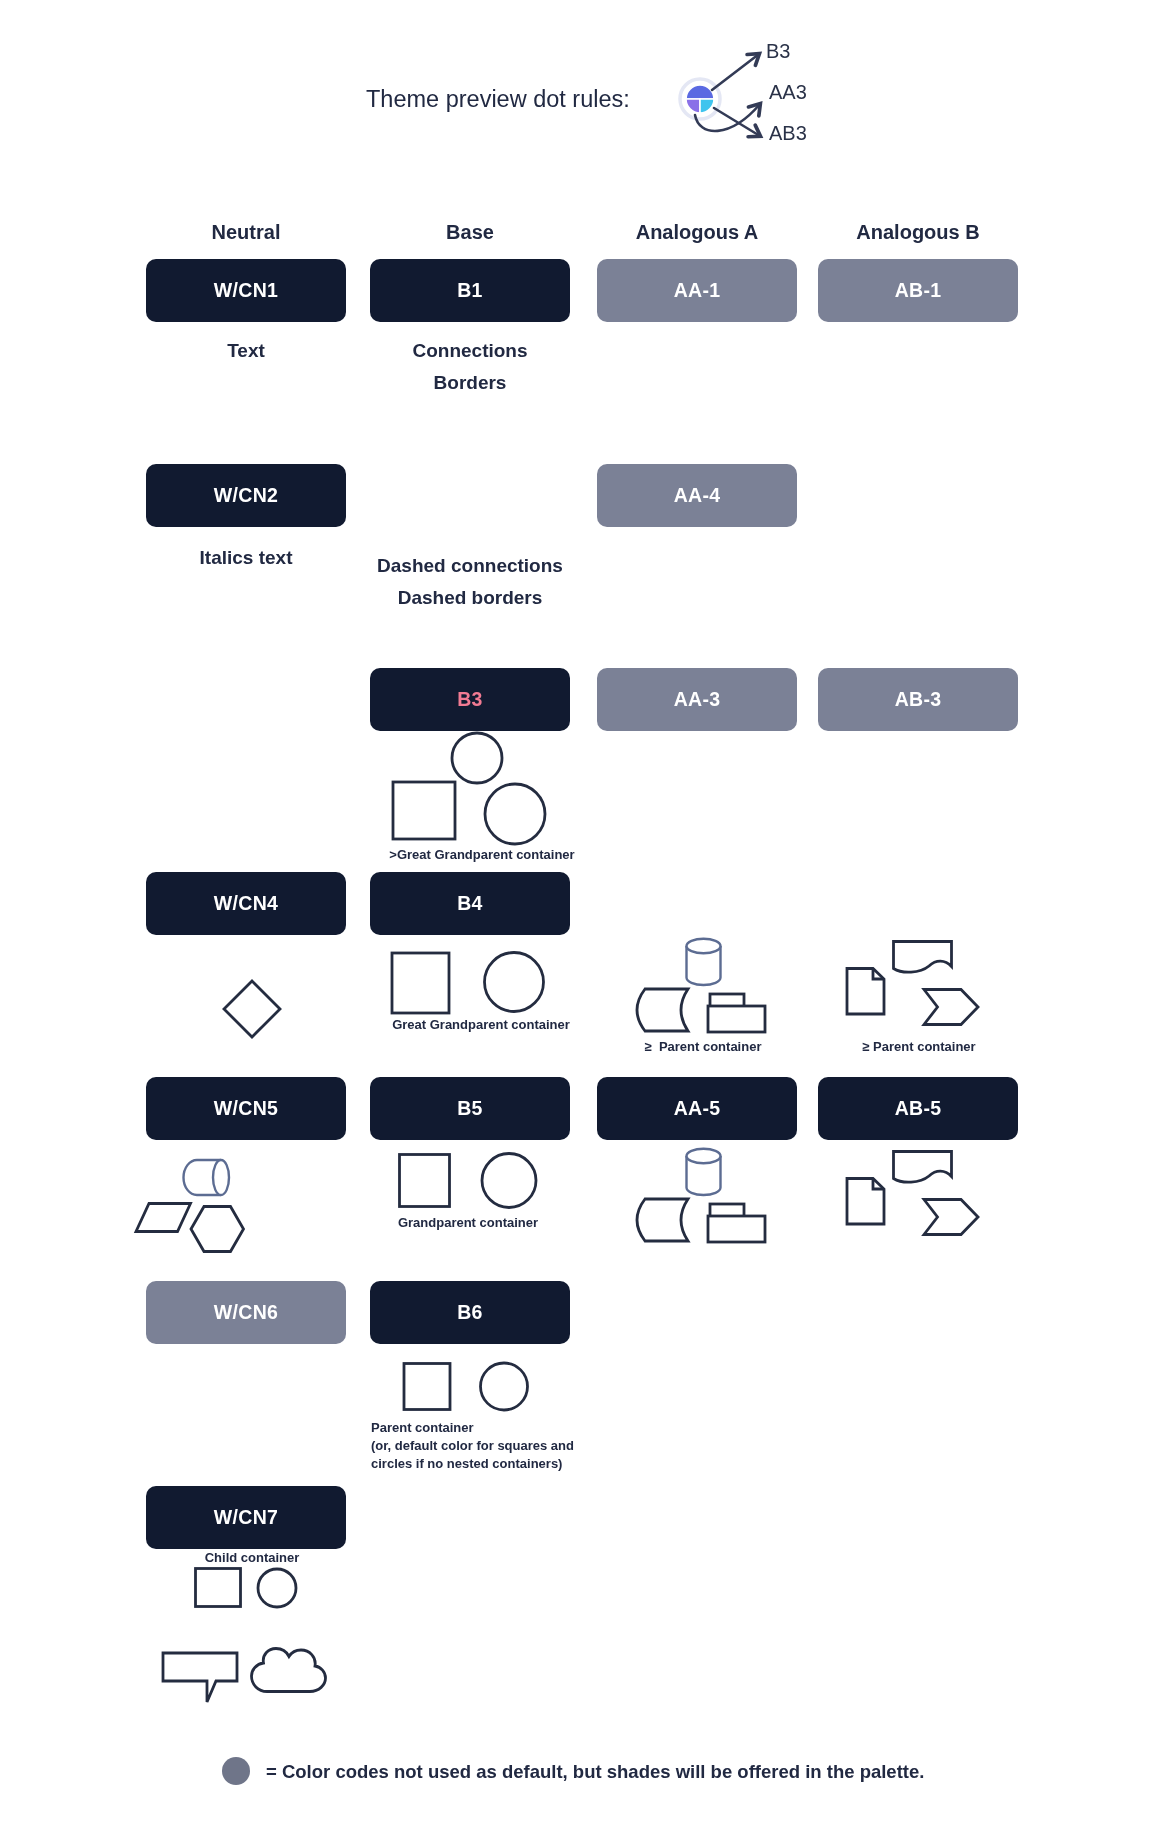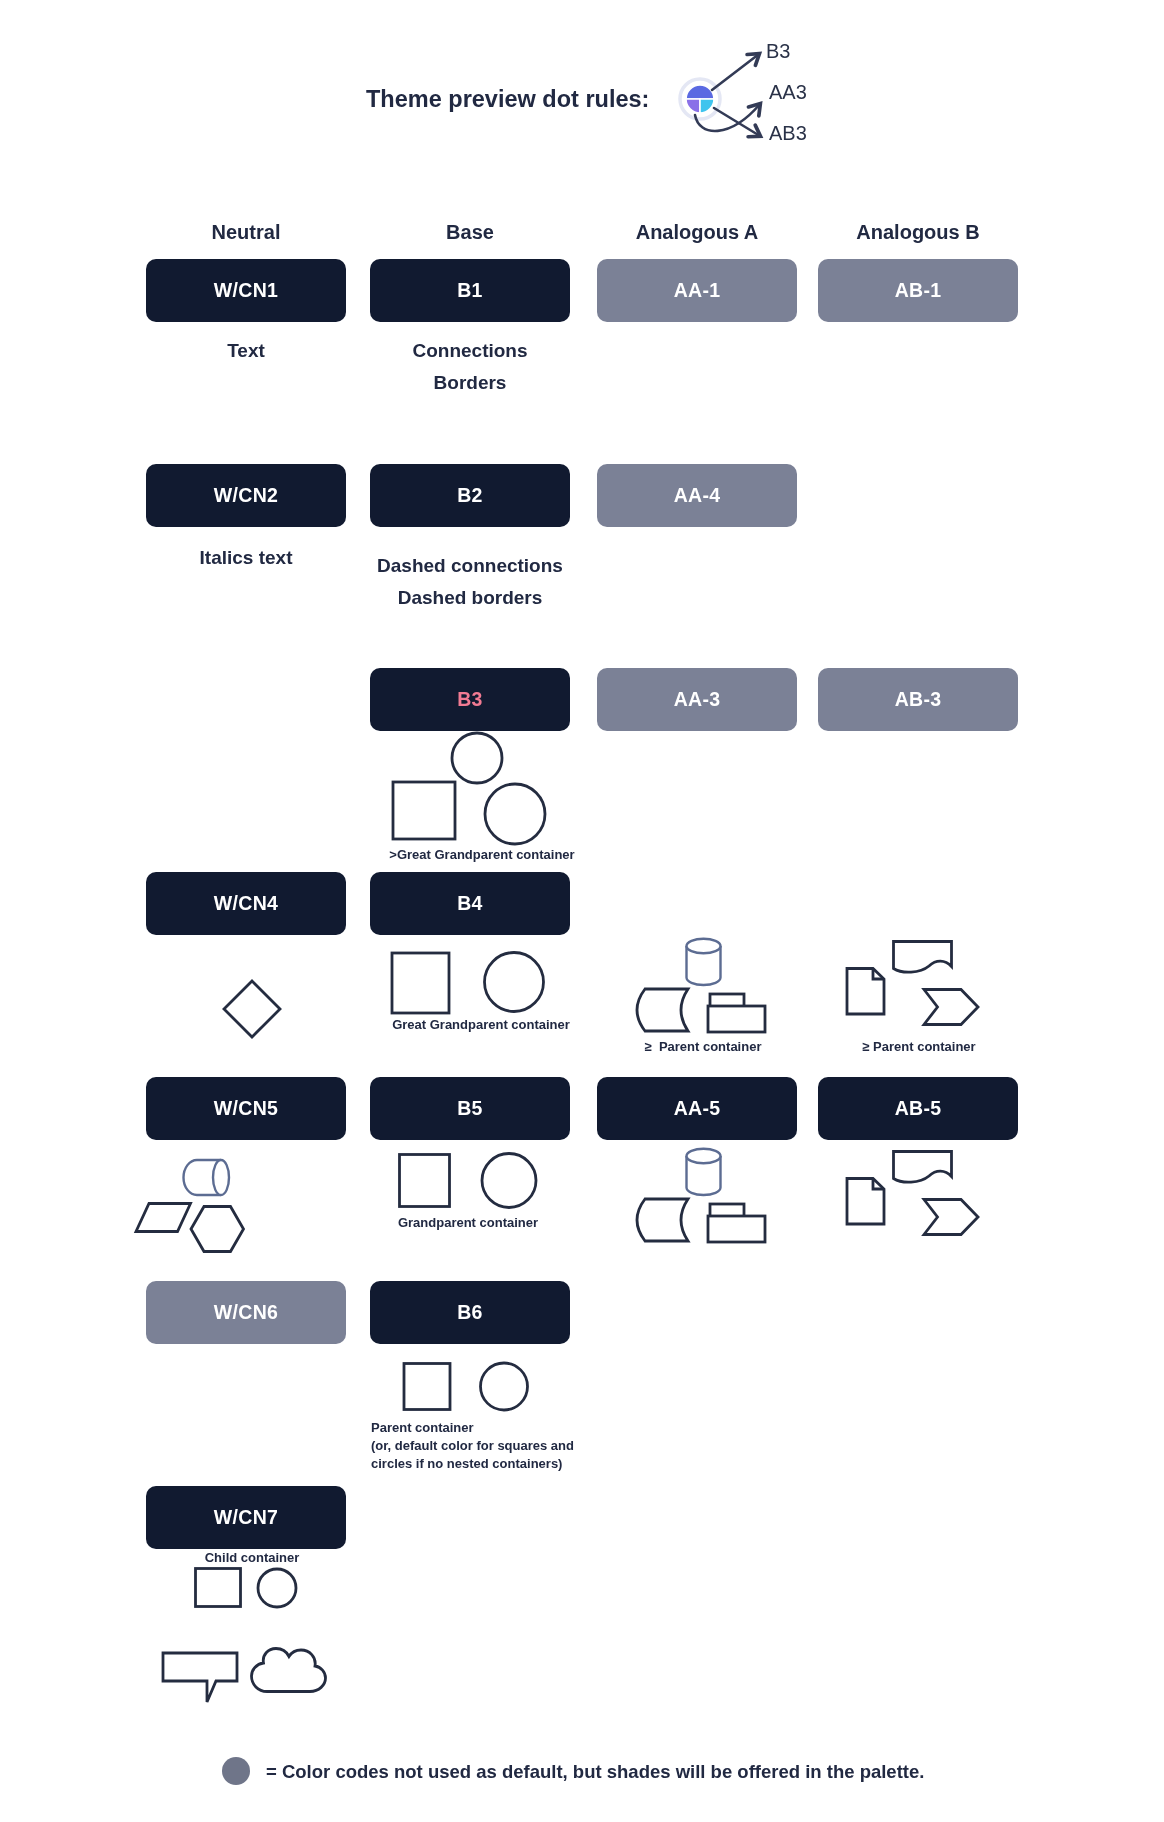--- a/index.html
+++ b/index.html
@@ -2,21 +2,21 @@
 <html lang="en" style="--dark: #111A30; --gray: #7B8196; --pink: #F27B93; --ink: #212942; --shape-stroke: #242C40; --cylinder-stroke: #5C6C92; --arrow: #333B56; --pie-base: #5A69E2; --pie-aa: #3FC4EE; --pie-ab: #8A70E8; --pie-ring: #E4E7F4; --legend-dot: #6F7589;"><head>
 <meta charset="utf-8">
 <style>
   html,body{margin:0;padding:0;background:#fff;}
   .canvas{
     position:relative;width:1164px;height:1822px;background:#fff;
     font-family:"Liberation Sans", sans-serif;color:var(--ink);
     overflow:hidden;
   }
   .title{
-    position:absolute;font-size:23.5px;font-weight:700;color:var(--ink);
+    position:absolute;font-size:23.5px;font-weight:400;color:var(--ink);
     white-space:pre;
   }
   .hdr{
     position:absolute;transform:translateX(-50%);
     font-size:20px;font-weight:700;color:var(--ink);white-space:pre;
   }
   .swatch{
     position:absolute;width:200px;height:63px;border-radius:10px;
     display:flex;align-items:center;justify-content:center;
     color:#fff;font-weight:700;font-size:19.5px;letter-spacing:.3px;
@@ -96,23 +96,20 @@
       <span>AB-1</span>
     </div>
 
   <div class="cap md" style="left:246px;top:340px">Text</div>
   <div class="cap md" style="left:470px;top:340px">Connections</div>
   <div class="cap md" style="left:470px;top:372px">Borders</div>
 
   <div class="swatch dark" style="left:146px;top:464px">
       <span>W/CN2</span>
     </div>
-  <div class="swatch dark" style="left:370px;top:464px">
-      <span>B2</span>
-    </div>
   <div class="swatch gray" style="left:597px;top:464px">
       <span>AA-4</span>
     </div>
 
   <div class="cap md" style="left:246px;top:547px">Italics text</div>
   <div class="cap md" style="left:470px;top:555px">Dashed connections</div>
   <div class="cap md" style="left:470px;top:587px">Dashed borders</div>
 
   <div class="swatch dark" style="left:370px;top:668px">
       <span class="pink">B3</span>

